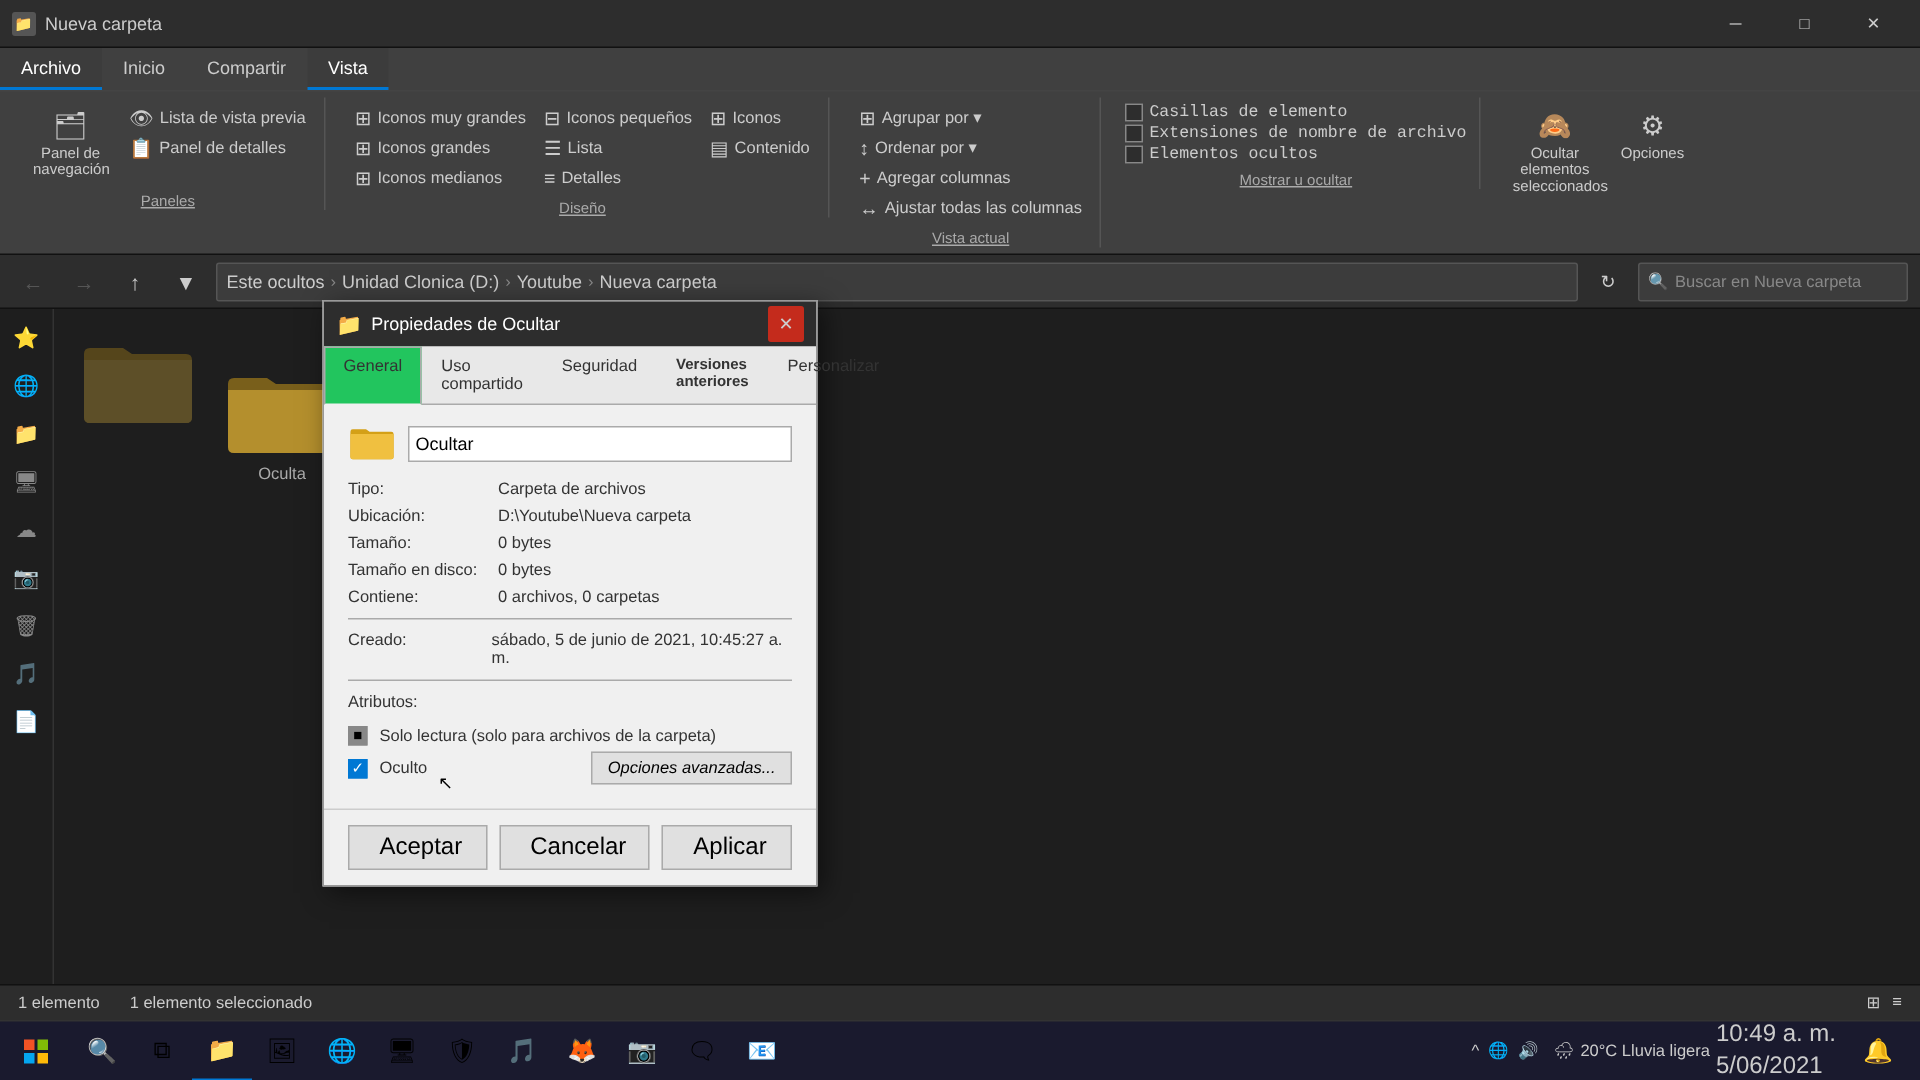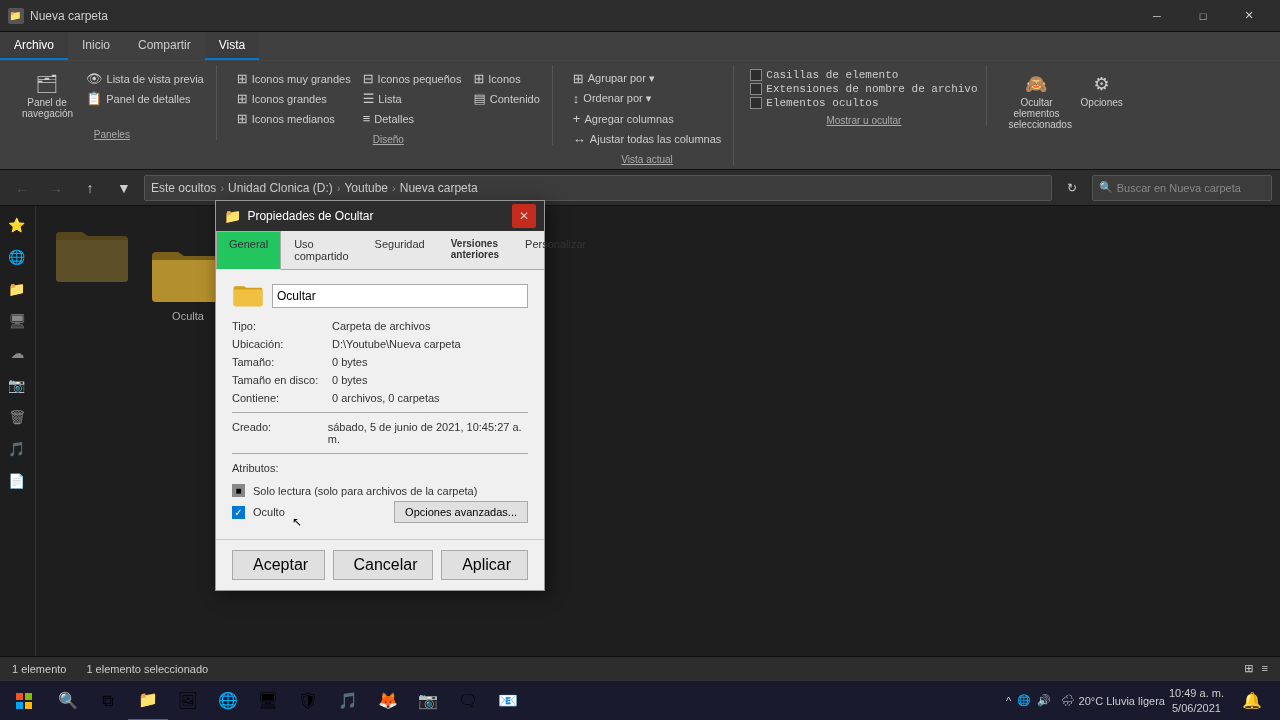--- a/index.html
+++ b/index.html
@@ -7,21 +7,21 @@
 
     
     .taskbar { position: absolute; bottom: 0; left: 0; width: 1280px; height: 40px; background: #1a1a2e; display: flex; align-items: center; justify-content: space-between; z-index: 100; border-top: 1px solid #333; }
     .taskbar-left { display: flex; align-items: center; height: 100%; }
     .taskbar-right { display: flex; align-items: center; height: 100%; gap: 4px; padding-right: 8px; }
     .start-btn { width: 48px; height: 40px; display: flex; align-items: center; justify-content: center; cursor: pointer; }
     .start-btn svg { width: 18px; height: 18px; }
     .taskbar-icon { width: 40px; height: 40px; display: flex; align-items: center; justify-content: center; cursor: pointer; font-size: 16px; }
     .taskbar-icon.active { border-bottom: 2px solid #0078d4; }
     .sys-tray { display: flex; align-items: center; gap: 6px; font-size: 11px; color: #ccc; padding: 0 6px; }
-    .clock { text-align: center; color: #ccc; font-size: 11px; line-height: 1.3; padding-right: 4px; }
+    .clock { text-align: left; color: #ccc; font-size: 16px; line-height: 1.3; padding-right: 4px; }
     .weather { display: flex; align-items: center; gap: 4px; color: #ccc; font-size: 11px; }
 
     
     .explorer { position: absolute; top: 0; left: 0; width: 1280px; height: 680px; background: #1e1e1e; display: flex; flex-direction: column; }
 
     
     .title-bar { height: 32px; background: #2d2d2d; display: flex; align-items: center; justify-content: space-between; padding: 0 8px; border-bottom: 1px solid #111; }
     .title-bar-left { display: flex; align-items: center; gap: 6px; }
     .title-icon { width: 16px; height: 16px; border-radius: 2px; background: #555; display: flex; align-items: center; justify-content: center; font-size: 10px; }
     .title-text { color: #ccc; font-size: 12px; }
@@ -85,21 +85,21 @@
     .dialog-info-row { display: flex; margin-bottom: 6px; font-size: 11px; color: #333; }
     .dialog-info-label { width: 100px; font-weight: 400; color: #333; }
     .dialog-info-value { color: #333; }
     .dialog-separator { height: 1px; background: #aaa; margin: 8px 0; }
     .dialog-attr-section { margin-top: 8px; }
     .dialog-attr-label { font-size: 11px; color: #333; margin-bottom: 6px; }
     .dialog-attr-row { display: flex; align-items: center; gap: 8px; margin-bottom: 4px; }
     .dialog-checkbox { width: 13px; height: 13px; border: 1px solid #888; background: #fff; display: flex; align-items: center; justify-content: center; font-size: 10px; cursor: pointer; }
     .dialog-checkbox.indeterminate { background: #888; }
     .dialog-attr-text { font-size: 11px; color: #333; }
-    .dialog-adv-btn { margin-left: auto; padding: 4px 10px; font-size: 11px; background: #e0e0e0; border: 1px solid #aaa; cursor: pointer; color: #000; }
+    .dialog-adv-btn { margin-left: auto; padding: 4px 10px; font-size: 11px; background: #e0e0e0; border: 1px solid #aaa; cursor: pointer; color: #000; font-style: italic; }
     .dialog-footer { padding: 10px 16px; display: flex; justify-content: center; gap: 8px; background: #f0f0f0; border-top: 1px solid #ccc; }
     .dialog-btn { padding: 5px 20px; font-size: 16px; border: 1px solid #aaa; cursor: pointer; background: #e0e0e0; color: #000; min-width: 70px; }
 
     
     .folder-svg { width: 80px; height: 64px; }
     .folder-small-svg { width: 32px; height: 26px; }
   </style>
 </head>
 <body>
 

